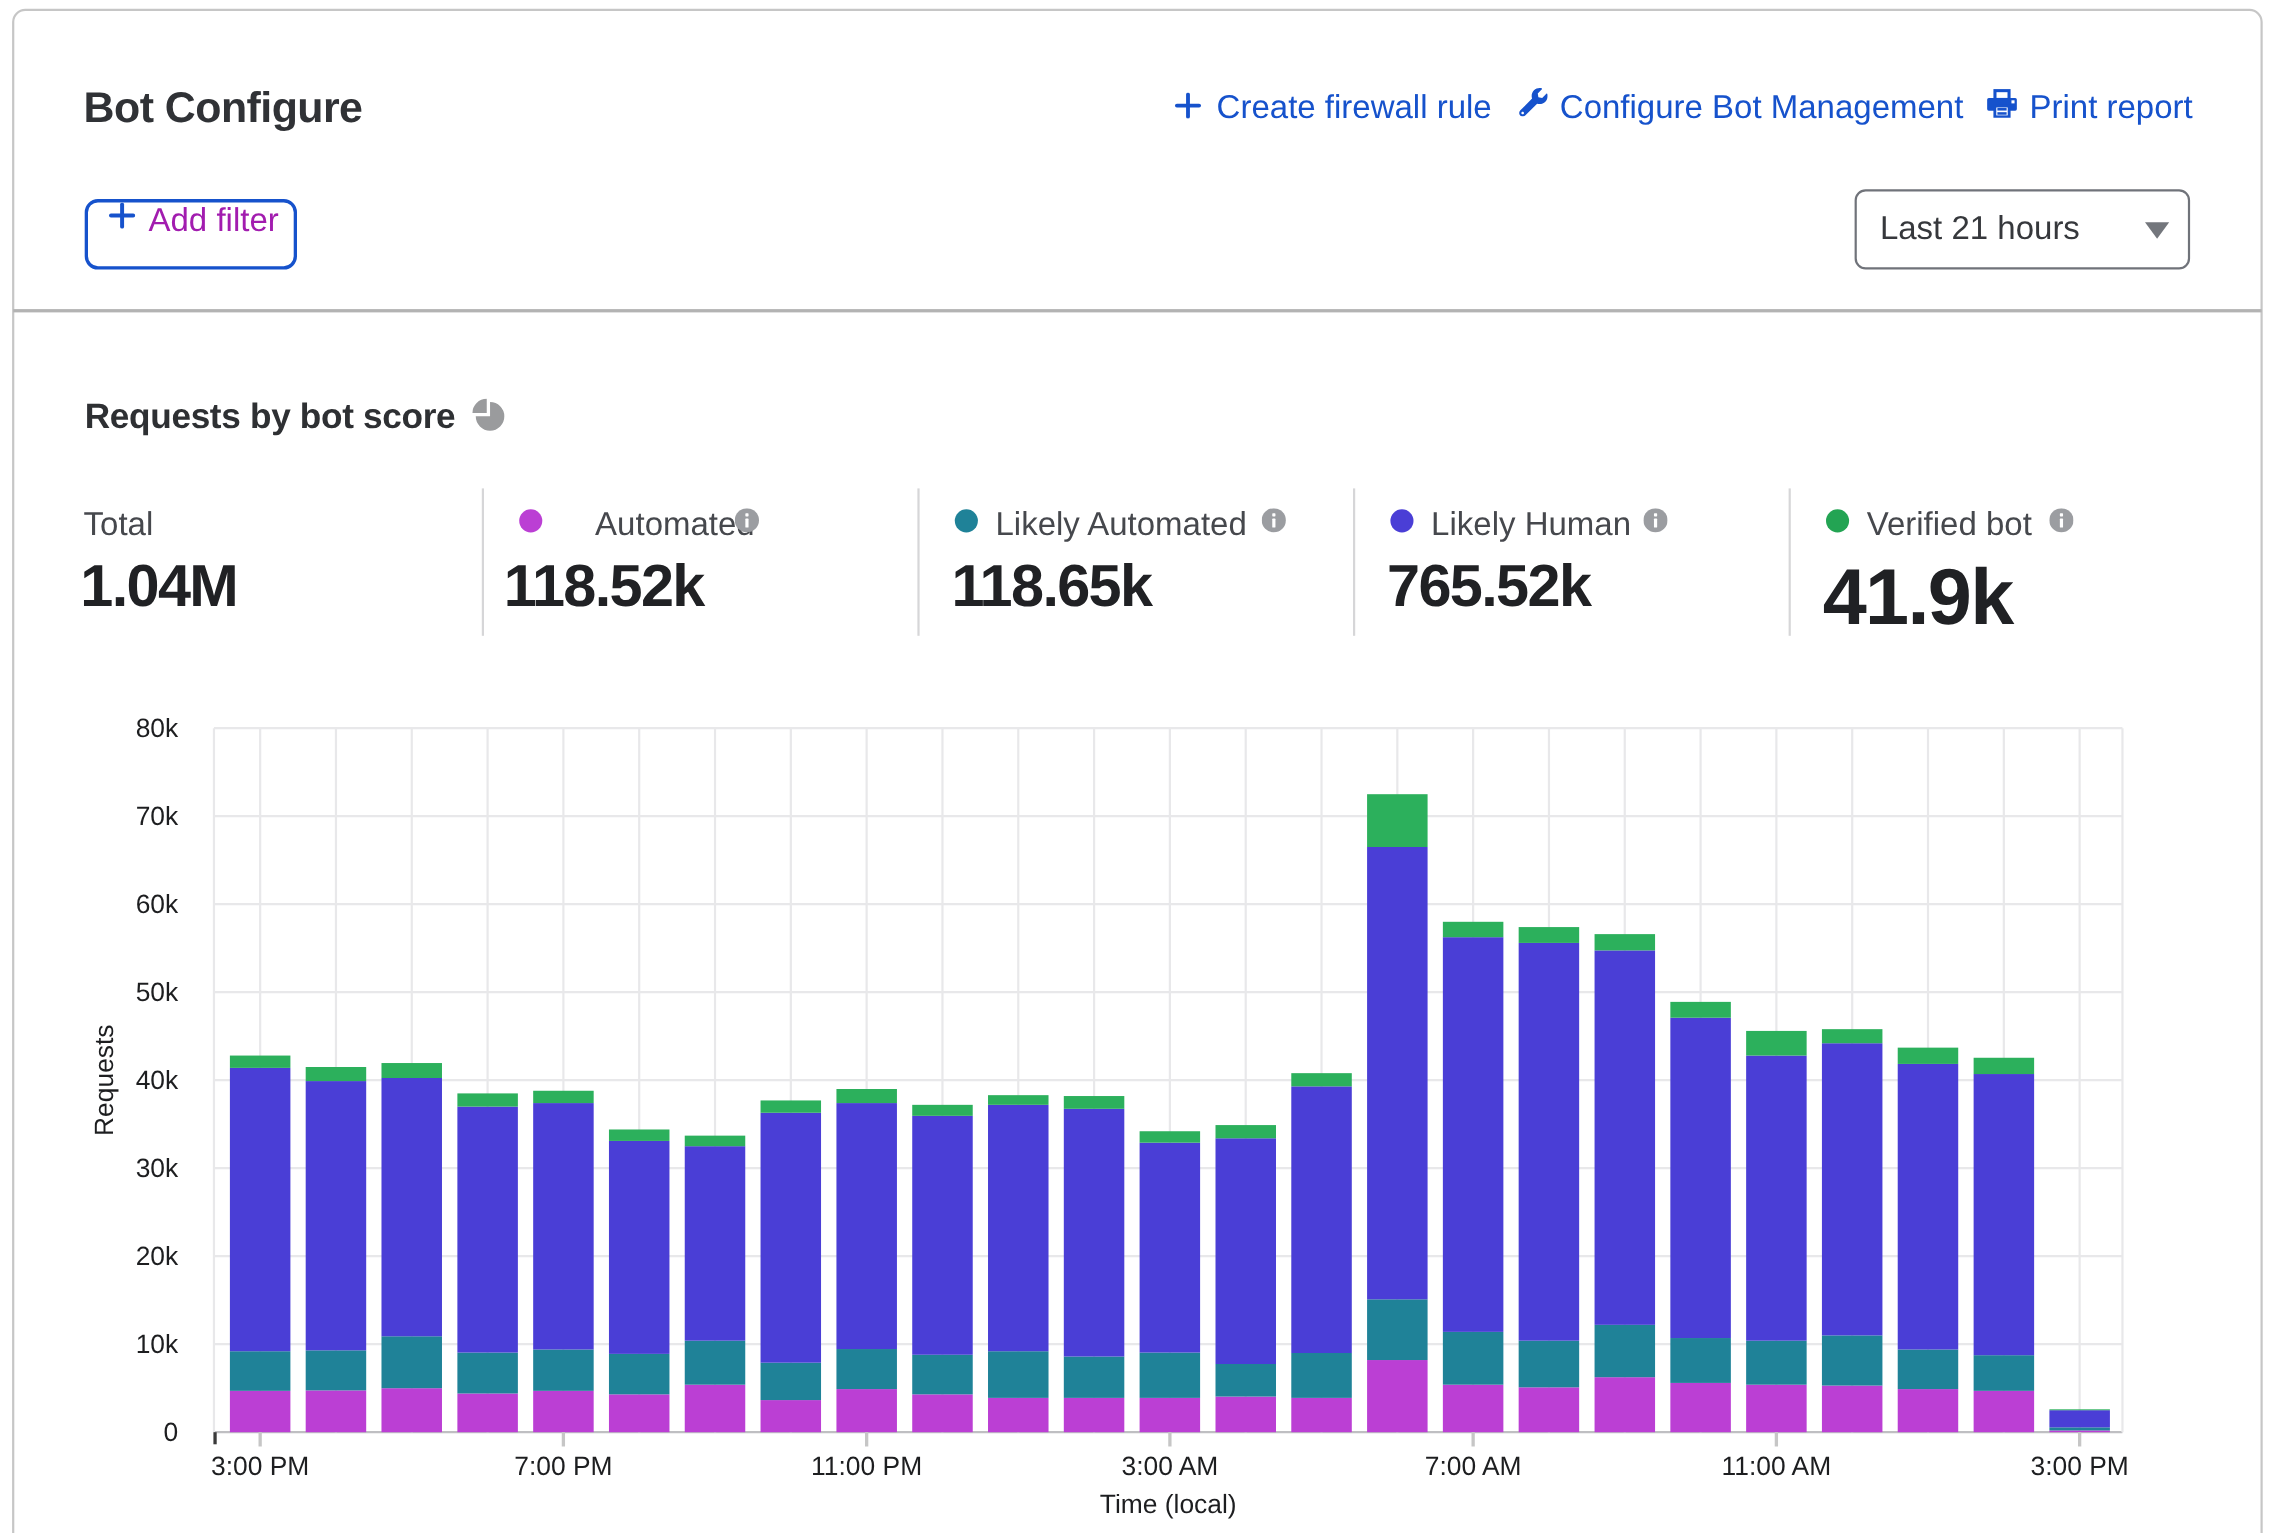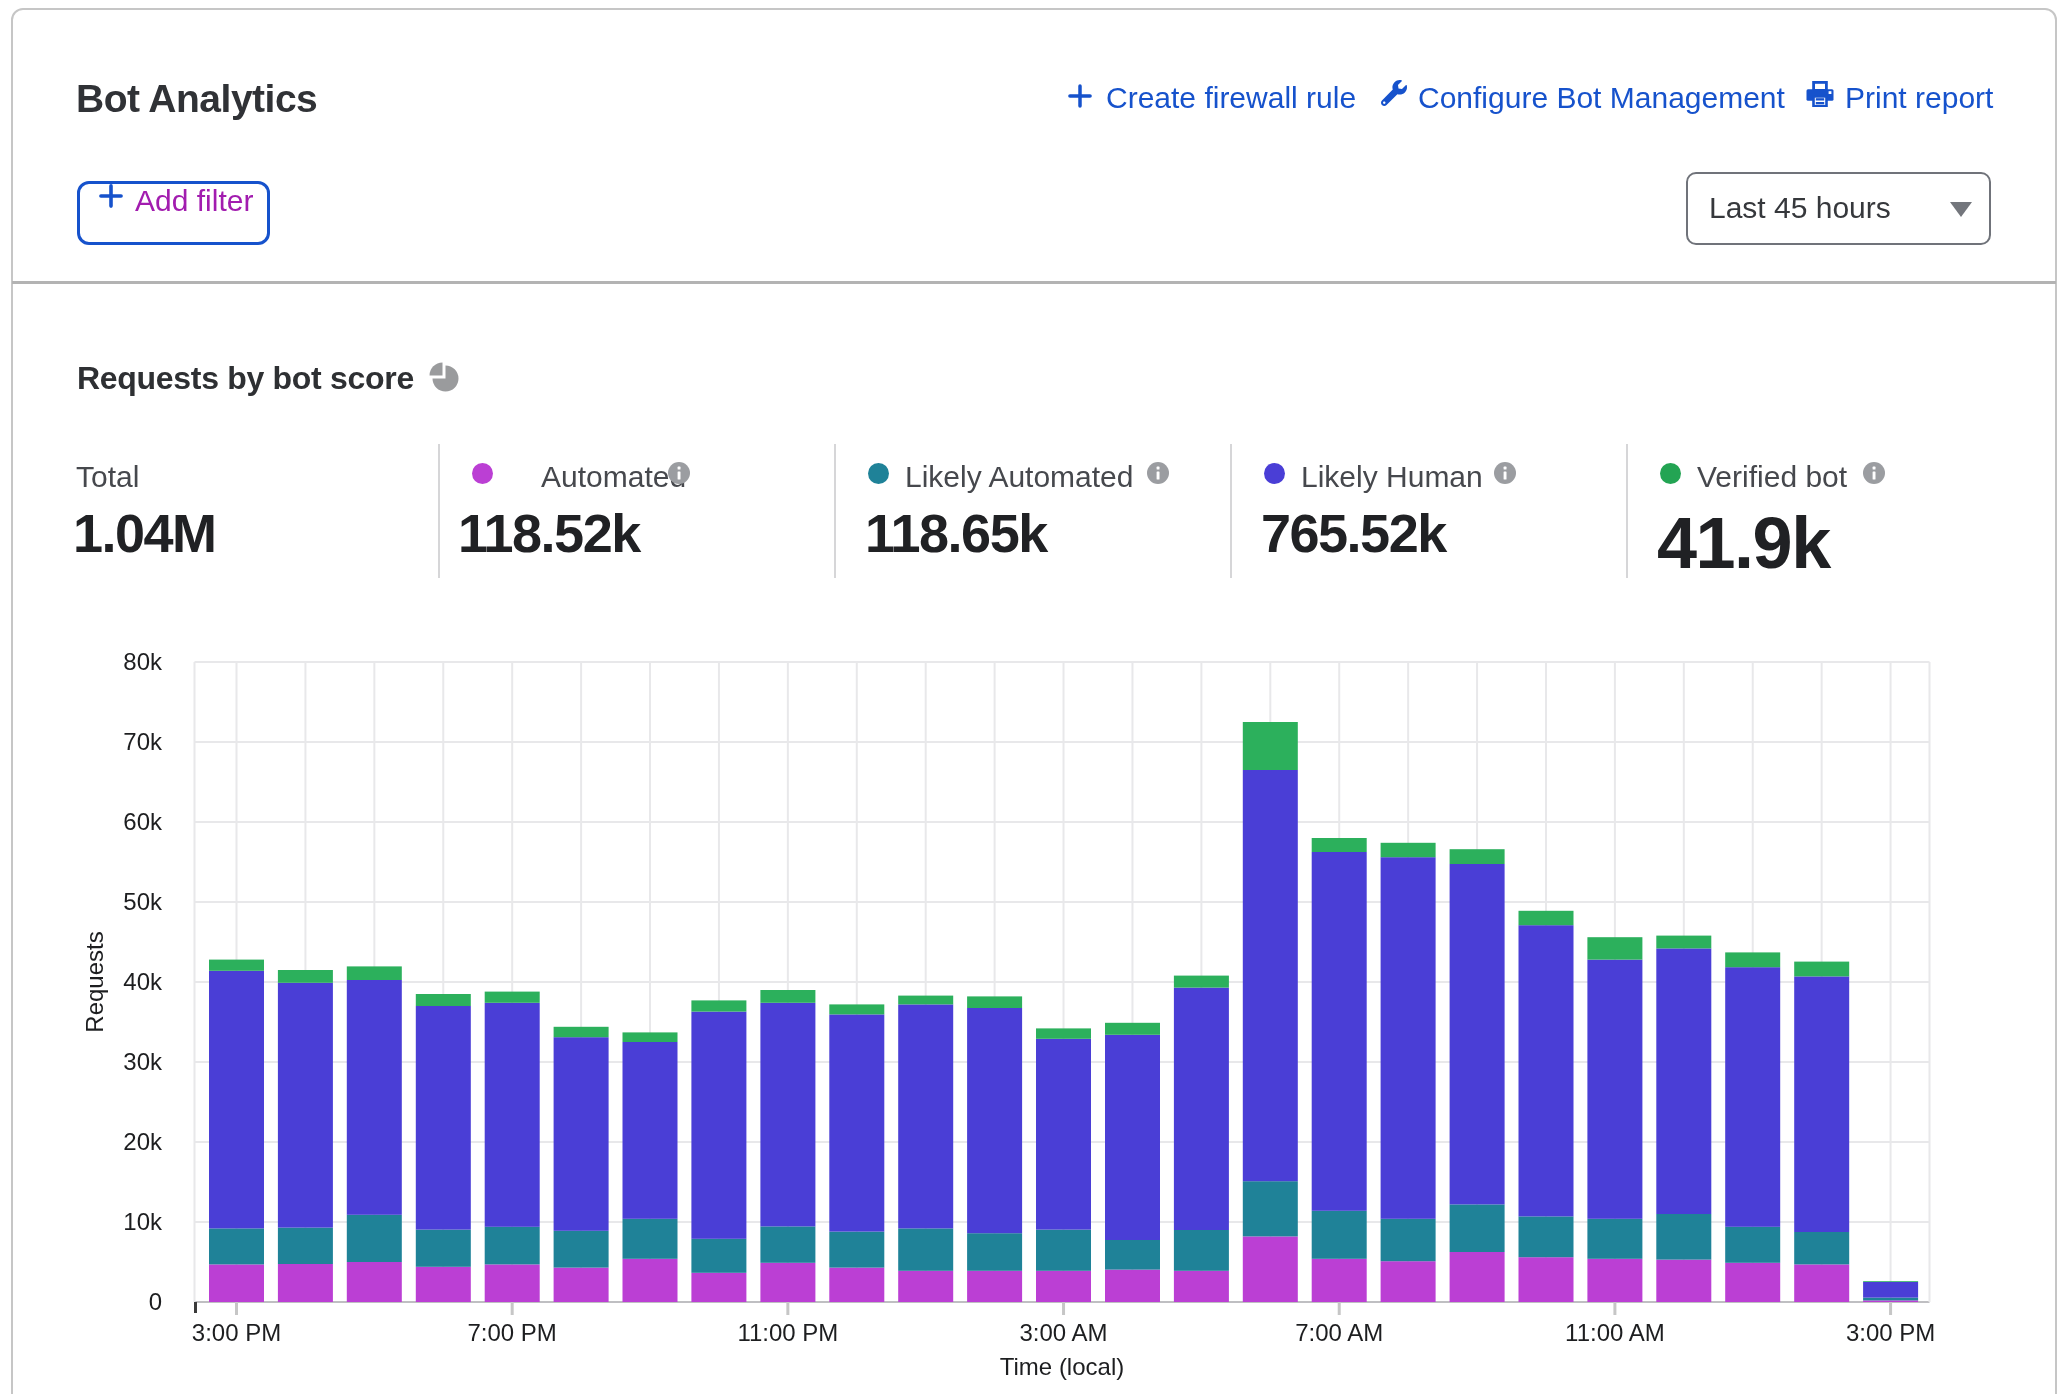--- a/index.html
+++ b/index.html
@@ -2,21 +2,21 @@
 <html><head><meta charset="utf-8">
 <style>
   * { margin:0; padding:0; box-sizing:border-box; }
   html,body { width:2070px; height:1394px; background:#fff; font-family:"Liberation Sans", sans-serif; overflow:hidden; }
   .abs { position:absolute; }
 </style></head>
 <body>
 <div class="abs" style="left:11px;top:8px;width:2046px;height:1500px;border:2px solid #c6c6c6;border-radius:12px;background:#fff;"></div>
 <div class="abs" style="left:12px;top:281px;width:2044px;height:3px;background:#b3b3b3;"></div>
 
-<div class="abs" style="left:76px;top:77px;font-size:39px;font-weight:700;letter-spacing:-0.5px;color:#303236;">Bot Analytics</div>
+<div class="abs" style="left:76px;top:77px;font-size:39px;font-weight:700;letter-spacing:-0.5px;color:#303236;">Bot Configure</div>
 
 <div class="abs" style="left:1068px;top:84px;"><svg width="24" height="24" viewBox="0 0 24 24">
       <line x1="1.92" y1="12.0" x2="22.08" y2="12.0" stroke="#1652cc" stroke-width="3.5" stroke-linecap="round"></line>
       <line x1="12.0" y1="1.92" x2="12.0" y2="22.08" stroke="#1652cc" stroke-width="3.5" stroke-linecap="round"></line>
     </svg></div>
 <div class="abs" style="left:1106px;top:81px;font-size:30px;color:#1652cc;white-space:nowrap;">Create firewall rule</div>
 <div class="abs" style="left:1381px;top:80px;"><svg width="26" height="26" viewBox="0 0 512 512">
       <path d="M507.73 109.1c-2.24-9.03-13.54-12.09-20.12-5.51l-74.36 74.36-67.88-11.31-11.31-67.88 74.36-74.36c6.62-6.62 3.43-17.9-5.66-20.16-47.38-11.74-99.55.91-136.58 37.93-39.64 39.64-50.55 97.1-34.05 147.2L18.74 402.76c-24.99 24.99-24.99 65.51 0 90.5 24.99 24.99 65.51 24.99 90.5 0l213.21-213.21c50.12 16.71 107.47 5.68 147.37-34.22 37.07-37.07 49.7-89.32 37.91-136.73zM64 472c-13.25 0-24-10.75-24-24 0-13.26 10.75-24 24-24s24 10.74 24 24c0 13.25-10.75 24-24 24z" fill="#1652cc"></path>
     </svg></div>
 <div class="abs" style="left:1418px;top:81px;font-size:30px;color:#1652cc;white-space:nowrap;">Configure Bot Management</div>
@@ -32,21 +32,21 @@
 
 <div class="abs" style="left:77px;top:181px;width:193px;height:64px;border:3px solid #1652cc;border-radius:12px;display:flex;align-items:flex-start;color:#a21caf;font-size:30px;padding-left:19px;">
   <svg width="24" height="24" viewBox="0 0 24 24">
       <line x1="1.92" y1="12.0" x2="22.08" y2="12.0" stroke="#1652cc" stroke-width="3.6" stroke-linecap="round"></line>
       <line x1="12.0" y1="1.92" x2="12.0" y2="22.08" stroke="#1652cc" stroke-width="3.6" stroke-linecap="round"></line>
     </svg>
     <span style="margin-left:12px;">Add filter</span>
 </div>
 
 <div class="abs" style="left:1686px;top:172px;width:305px;height:73px;border:2px solid #70737a;border-radius:10px;background:#fff;">
-  <span style="position:absolute;left:21px;top:17px;font-size:30px;color:#36383c;">Last 45 hours</span>
+  <span style="position:absolute;left:21px;top:17px;font-size:30px;color:#36383c;">Last 21 hours</span>
   <span style="position:absolute;right:17px;top:28px;width:0;height:0;border-left:11px solid transparent;border-right:11px solid transparent;border-top:15px solid #73767c;"></span>
 </div>
 
 <div class="abs" style="left:77px;top:360px;font-size:32px;font-weight:700;letter-spacing:-0.3px;color:#2e3033;">Requests by bot score</div>
 <div class="abs" style="left:429px;top:362px;"><svg width="30" height="30" viewBox="0 0 30 30">
       <path d="M16.5 16.5 L16.5 3.5 A13 13 0 1 1 3.5 16.5 Z" fill="#9a9b9d"></path>
       <path d="M13.5 13.5 L13.5 0.5 A13 13 0 0 0 0.5 13.5 Z" fill="#9a9b9d"></path>
     </svg></div>
 
 <div style="position:absolute;left:76px;top:460px;font-size:30px;color:#46484d;">Total</div>

